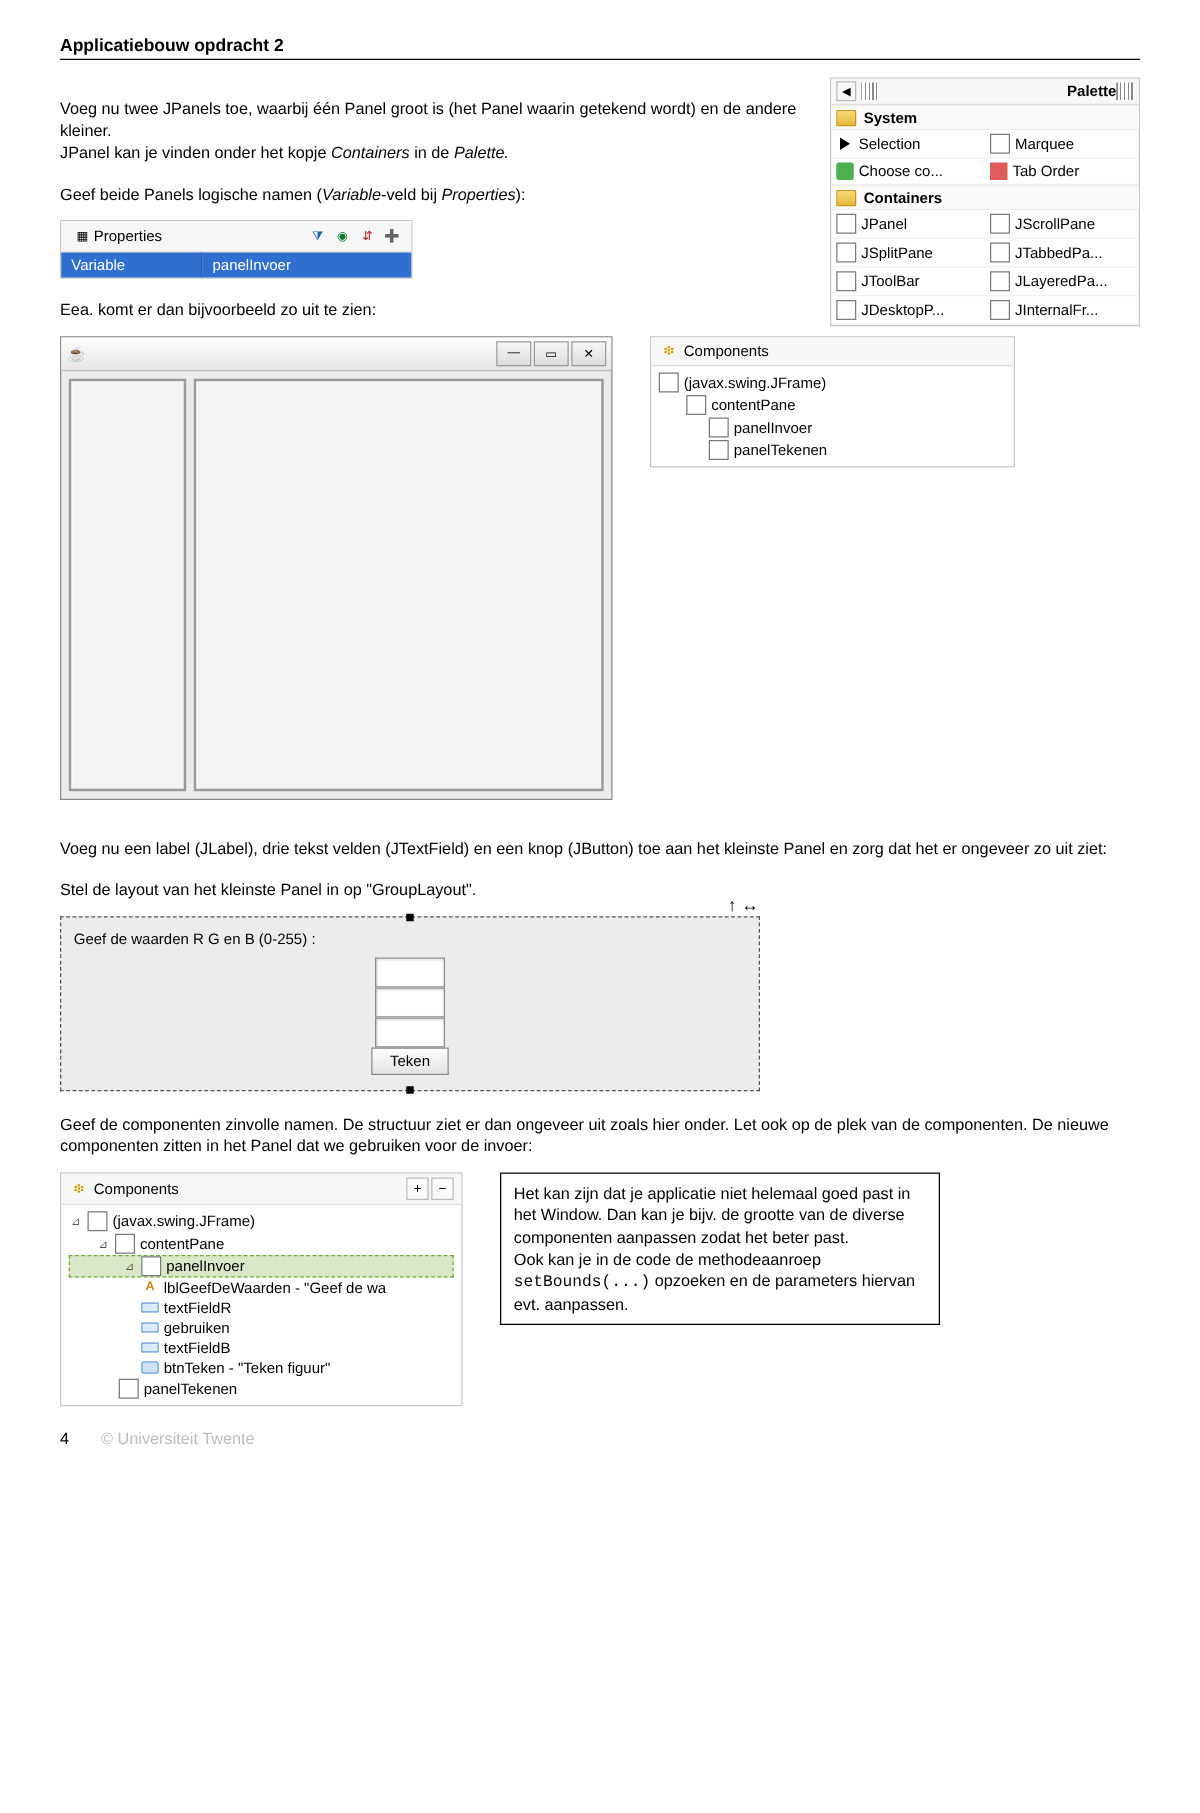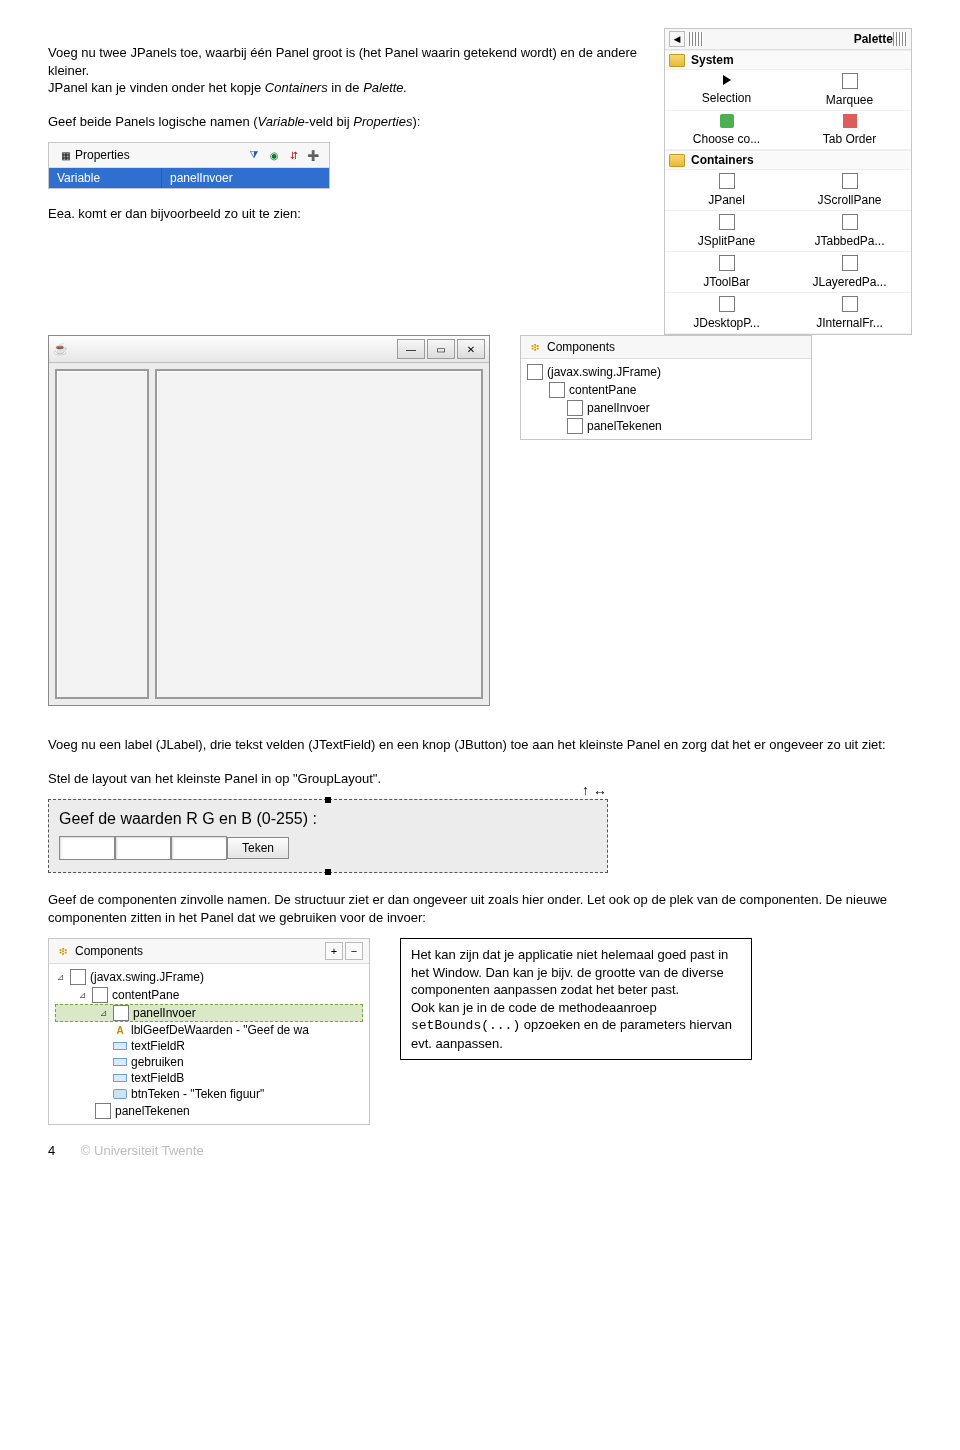--- a/index.html
+++ b/index.html
@@ -77,21 +77,20 @@
     flex-wrap: wrap;
   }
   .palette-item {
     width: 50%;
     box-sizing: border-box;
     display: flex;
     align-items: center;
     padding: 3px 4px;
     gap: 4px;
     border-bottom: 1px solid #f0f0f0;
-    flex-direction: column;
   }
   .p-icon {
     width: 14px; height: 14px;
     display: inline-flex;
     align-items: center; justify-content: center;
     font-size: 10px;
   }
   .p-icon.box { border: 1px solid #7a7a7a; background:#fff; }
   .p-icon.cursor::before {
     content:"";
@@ -262,22 +261,22 @@
     content:"";
     position:absolute;
     width:6px;height:6px;background:#000;
   }
   .input-panel-preview::before { top:-3px; left:50%; transform:translateX(-50%);}
   .input-panel-preview::after { bottom:-3px; left:50%; transform:translateX(-50%);}
   .resize-arrows {
     position:absolute; top:-18px; right:0;
     font-size:14px; display:flex; gap:2px;
   }
-  .ip-label { font-size:16px; margin-bottom:8px; }
-  .ip-row { display:flex; align-items:center;}
+  .ip-label { font-size:12px; margin-bottom:8px; }
+  .ip-row { display:flex; align-items:center;flex-direction:column;}
   .ip-field {
     width:54px;height:22px;
     border:1px solid #8a8a8a;
     background:#fff;
     box-shadow: inset 1px 1px 2px rgba(0,0,0,.15);
   }
   .ip-button {
     padding:3px 14px;
     border:1px solid #8a8a8a;
     background:linear-gradient(#fdfdfd,#e3e3e3);
@@ -304,20 +303,21 @@
     margin-top:18px;
     color:#bdbdbd;
     font-size:13px;
   }
   .footer .pg { color:#000; margin-right:22px;}
 </style>
 </head>
 <body>
 
 <div class="page">
+  <div class="header-title">Applicatiebouw opdracht 2</div>
 
   <div class="top-flex">
     <div class="top-left">
       <p>
         <span>Voeg nu twee JPanels toe, waarbij één Panel groot is (het Panel waarin getekend wordt) en de andere kleiner.</span><br>
         <span>JPanel kan je vinden onder het kopje </span><span class="italic">Containers</span><span> in de </span><span class="italic">Palette.</span>
       </p>
       <p>
         <span>Geef beide Panels logische namen (</span><span class="italic">Variable</span><span>-veld bij </span><span class="italic">Properties</span><span>):</span>
       </p>

